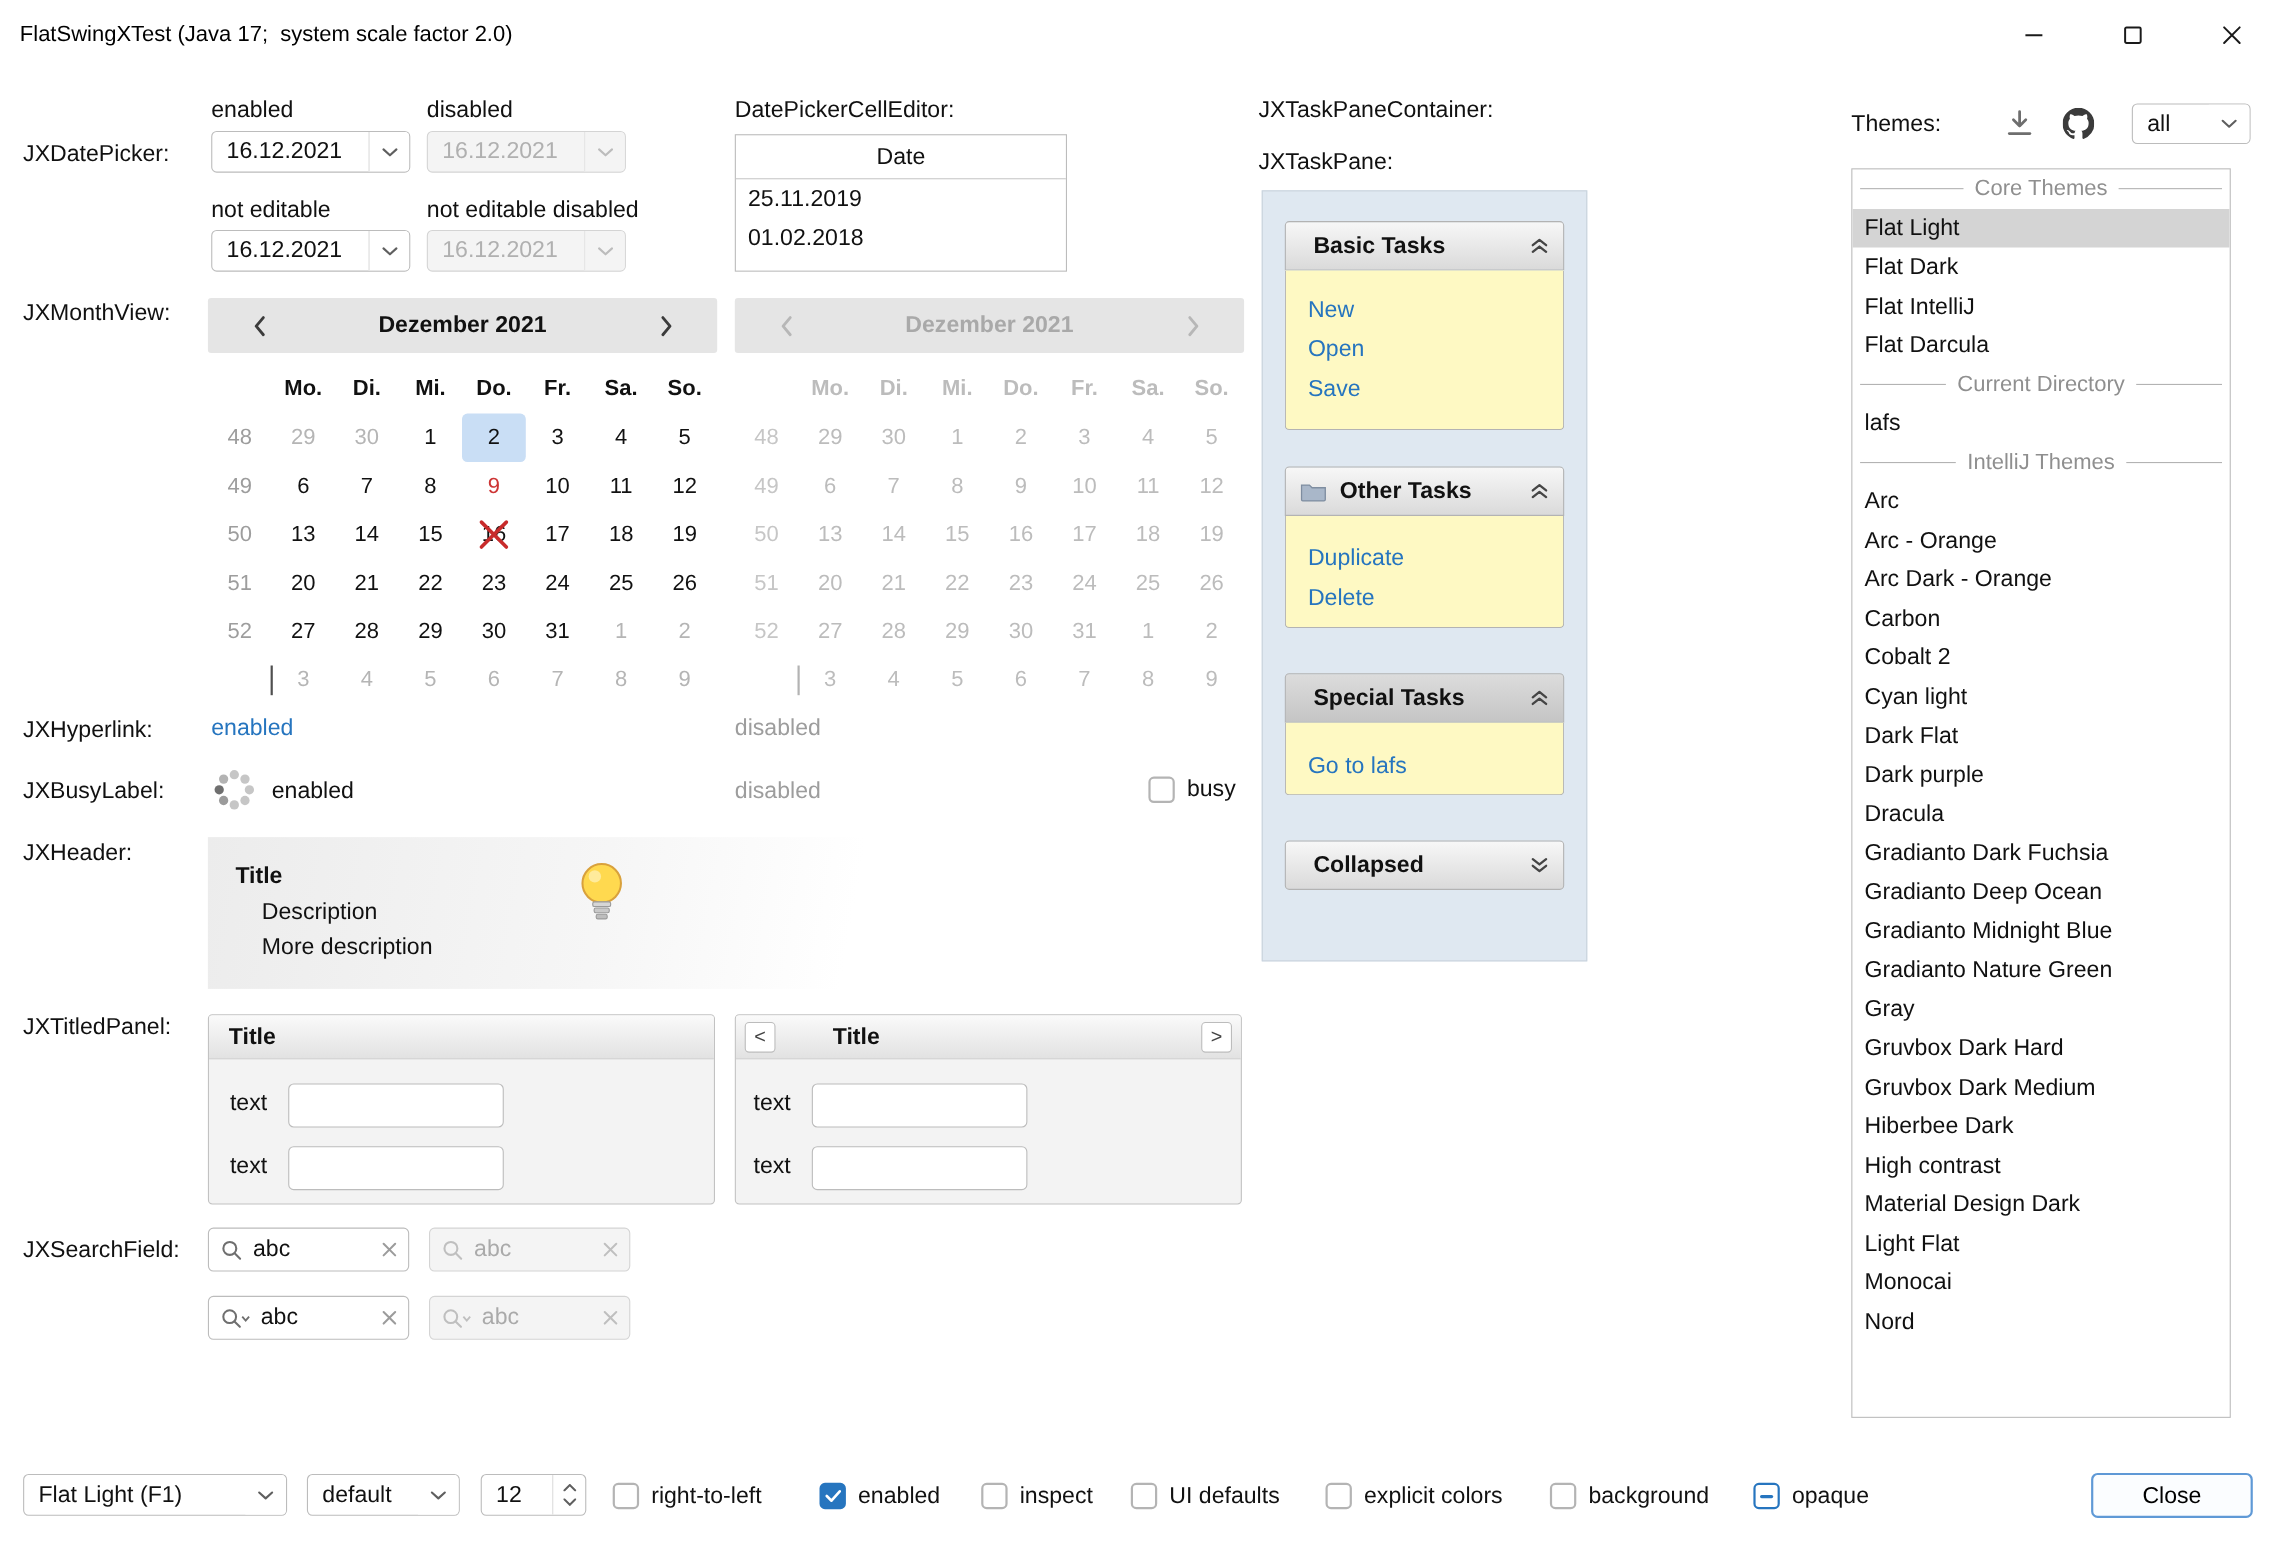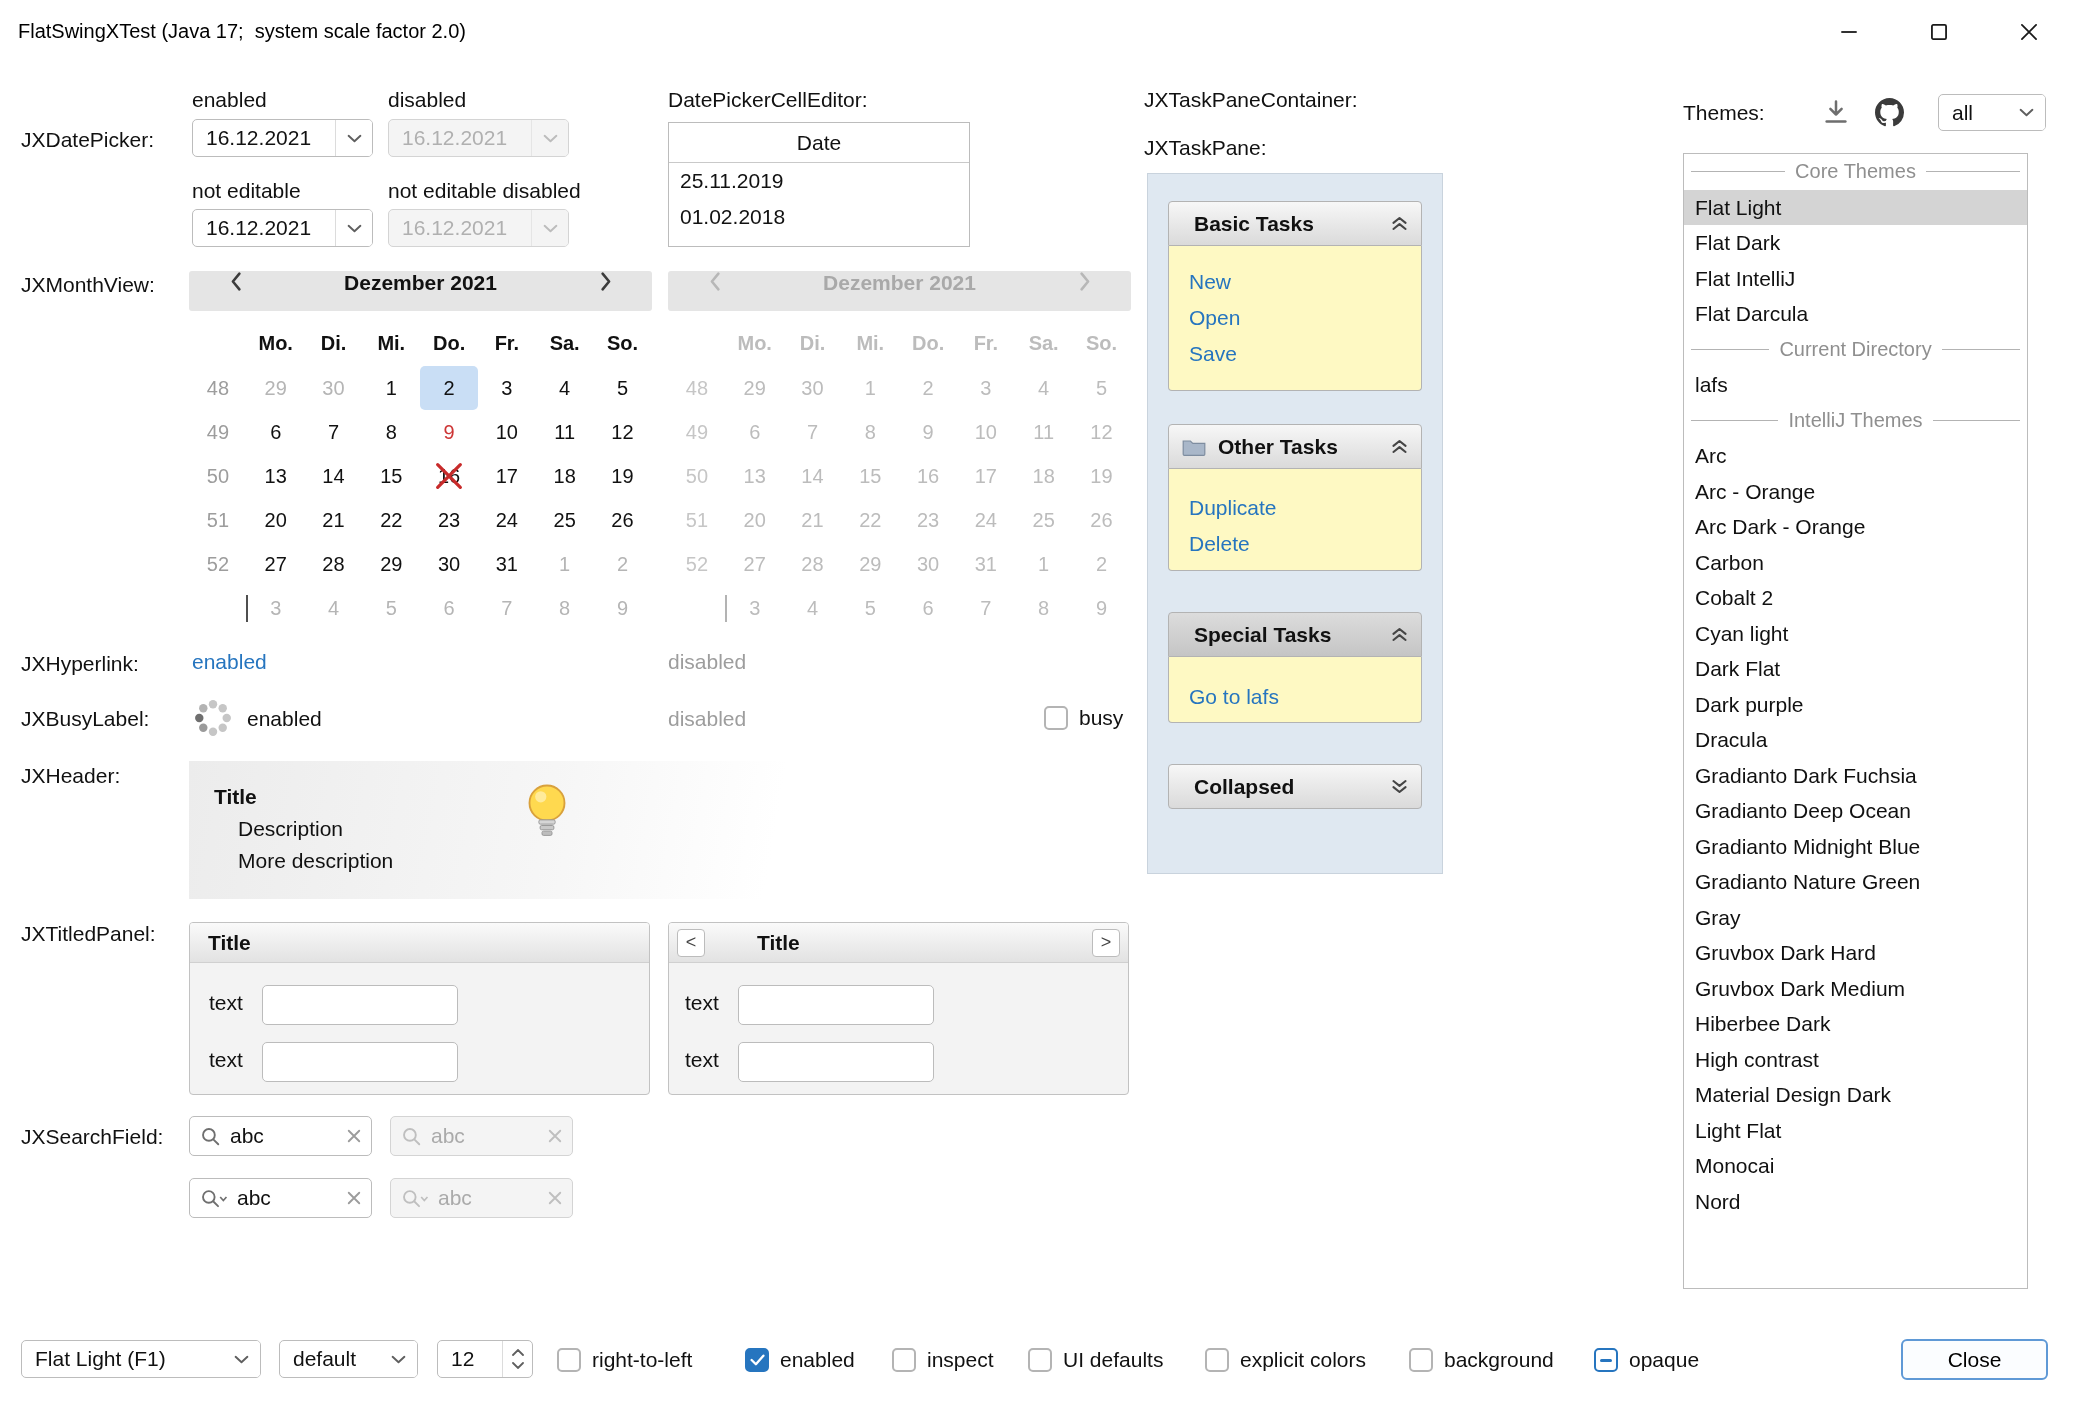--- a/index.html
+++ b/index.html
@@ -23,21 +23,21 @@
 .combo.disabled .arrow{background:#f4f4f4;color:#bcbcbc;border-left-color:#e5e5e5}
 .spin-col{width:30px;height:100%;display:flex;flex-direction:column;align-items:center;justify-content:center;gap:6px;border-left:1px solid #dcdcdc;color:#5f5f5f}
 
 
 .table{position:absolute;background:#fff;border:1px solid #bcbcbc}
 .table .thead{height:40px;line-height:40px;text-align:center;border-bottom:1px solid #c9c9c9}
 .table .trow{height:36px;line-height:36px;padding-left:11px}
 
 
 .cal{position:absolute;width:463px;background:#fff}
-.cal-header{height:40px;background:#e5e5e5;border-radius:3px;display:flex;align-items:flex-start;padding:0 32px}
+.cal-header{height:50px;background:#e5e5e5;border-radius:3px;display:flex;align-items:center;padding:0 32px}
 .cal-nav{width:28px;display:flex;justify-content:center;color:#3c3c3c}
 .cal-title{flex:1;text-align:center;font-weight:bold}
 .cal-grid{display:grid;grid-template-columns:repeat(8,57.8px);padding-top:9px}
 .cal-cell{height:44px;display:flex;align-items:center;justify-content:center;font-size:20px;position:relative}
 .cal-dayhead{font-weight:bold;height:46px}
 .cal-weeknum{color:#9d9d9d}
 .cal-day.out{color:#b5b5b5}
 .cal-day.sel{background:#c9def5;border-radius:5px}
 .cal-day.red{color:#cd3535}
 .xmark{position:absolute;left:50%;top:50%;width:34px;height:34px;transform:translate(-50%,-50%)}

